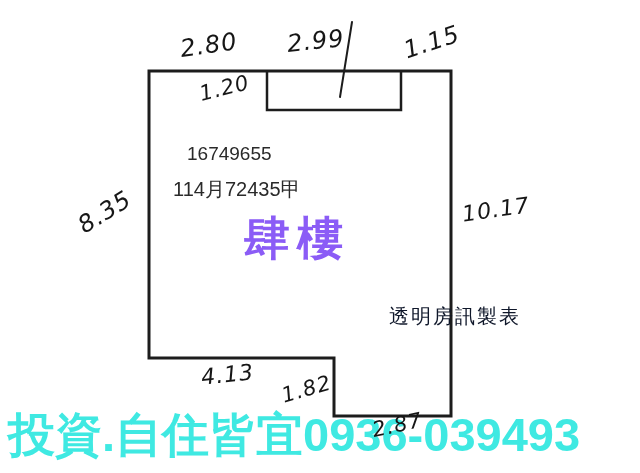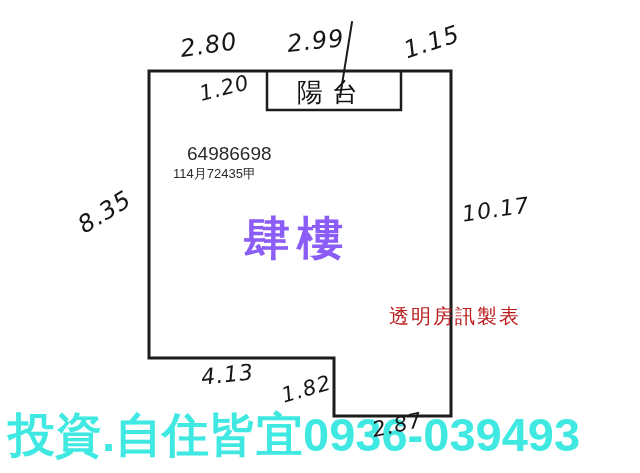--- a/index.html
+++ b/index.html
@@ -23,21 +23,21 @@
   }
   .balcony-label{
     font-family:"DejaVu Serif","Liberation Serif",serif;
     font-size:26px;color:#111;letter-spacing:9px;
   }
   .floor-label{
     font-family:"DejaVu Serif","Liberation Serif",serif;
     font-size:46px;font-weight:600;color:#8b5cf6;letter-spacing:7px;
   }
   .maker{
-    font-size:20px;color:#b91c1c;letter-spacing:2px;
+    font-size:20px;color:#0f172a;letter-spacing:2px;
   }
   .banner{
     position:absolute;left:8px;top:404px;z-index:4;
     font-family:"Liberation Sans",sans-serif;
     font-size:47px;font-weight:bold;
     color:var(--banner-color,#3fe9e2);
     letter-spacing:0px;white-space:nowrap;
   }
   .over-banner{z-index:5;}
 </style>
@@ -66,25 +66,24 @@
   <div class="abs hand" style="left:76px;top:198px;font-size:24px;transform:rotate(-32deg);">8.35</div>
 
   <div class="abs hand" style="left:462px;top:197px;font-size:22px;transform:rotate(-8deg);">10.17</div>
 
   <div class="abs hand" style="left:201px;top:362px;font-size:22px;transform:rotate(-6deg);">4.13</div>
 
   <div class="abs hand" style="left:281px;top:377px;font-size:21px;transform:rotate(-16deg);">1.82</div>
 
   <div class="abs hand over-banner" style="left:372px;top:413px;font-size:21px;transform:rotate(-12deg);">2.87</div>
 
-  <div class="abs balcony-label" style="left:297px;top:75px;">陽台</div>
 
-  <div class="abs printed" style="left:187px;top:143px;font-size:19px;">64986698</div>
+  <div class="abs printed" style="left:187px;top:143px;font-size:19px;">16749655</div>
 
-  <div class="abs printed" style="left:173px;top:165px;font-size:13px;">114月72435甲</div>
+  <div class="abs printed" style="left:173px;top:176px;font-size:20px;">114月72435甲</div>
 
   <div class="abs floor-label" style="left:244px;top:208px;">肆樓</div>
 
   <div class="abs printed maker" style="left:389px;top:303px;">透明房訊製表</div>
 
   <div class="banner">投資.自住皆宜0936-039493</div>
 
 </div>
 
 </body></html>

